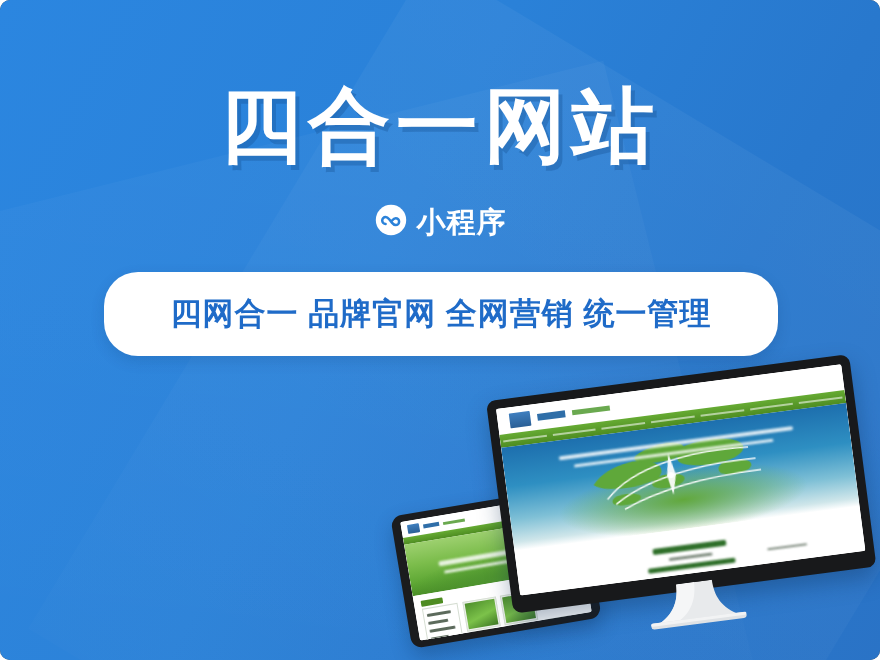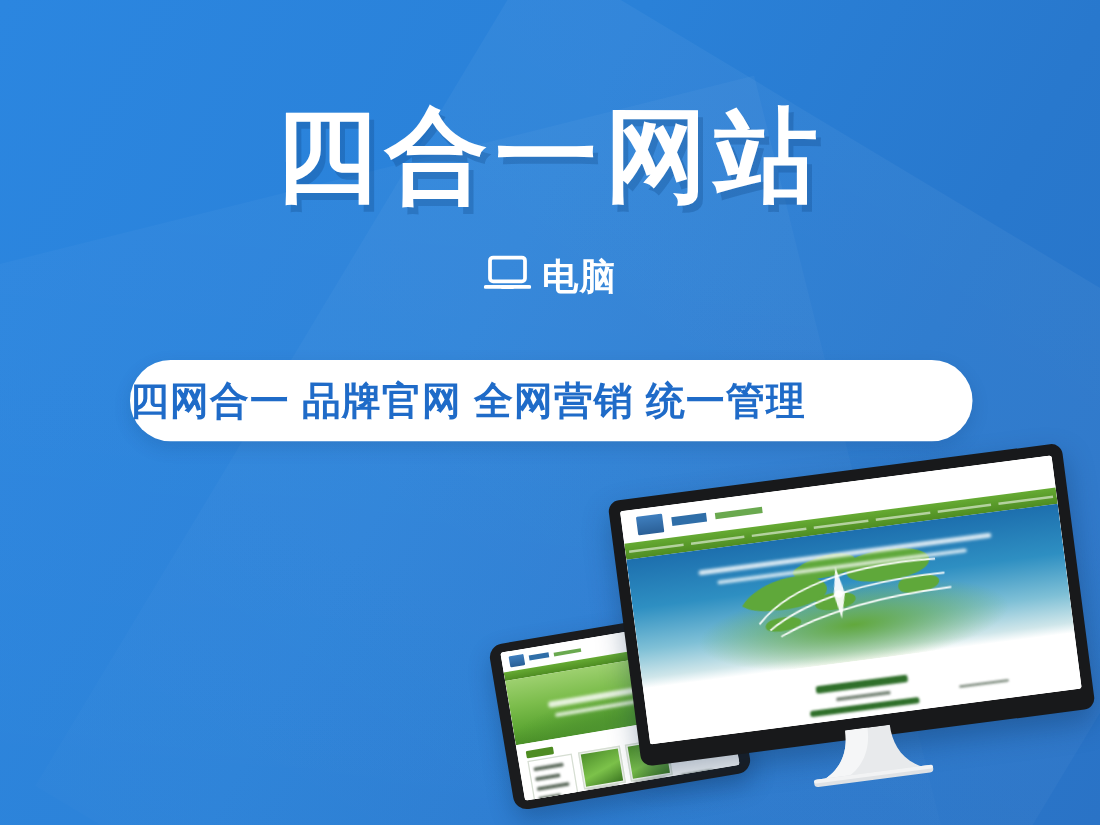--- a/index.html
+++ b/index.html
@@ -7,20 +7,21 @@
     padding: 0;
     background: #ffffff;
   }
   #stage {
     position: relative;
     width: 880px;
     height: 660px;
     overflow: hidden;
     font-family: "Liberation Sans", "DejaVu Sans", sans-serif;
     background: #404040;
+    border-radius: 10px;
   }
 
   
   .bg-base {
     position: absolute;
     inset: 0;
     background: linear-gradient(118deg, #2b86e0 0%, #2a81d8 42%, #2878cd 72%, #2a73c6 100%);
   }
   .bg-wedge {
     position: absolute;
@@ -87,28 +88,29 @@
   }
   .ficon {
     display: block;
     flex: none;
   }
 
   
   .pill {
     position: absolute;
     left: 104px;
-    top: 288px;
+    top: 272px;
     width: 674px;
-    height: 65px;
+    height: 84px;
     background: #ffffff;
     border-radius: 34px;
     box-shadow: 0 5px 14px rgba(10,52,100,0.16);
     display: flex;
     align-items: center;
+    justify-content: center;
   }
   .pill-text {
     font-size: 31px;
     font-weight: bold;
     color: #1f6bc8;
     letter-spacing: 1px;
     white-space: nowrap;
   }
 
   
@@ -256,33 +258,32 @@
 <div id="stage">
 
   <div class="bg-base"></div>
   <div class="bg-wedge"></div>
   <div class="bg-wedge2"></div>
 
   <div class="title">四合一网站</div>
 
   <div class="features">
 
+
+
+
     <div class="feature">
       <span class="ficon">
-        <svg width="38" height="32" viewBox="0 0 38 32">
-          <rect x="5" y="3" width="28" height="19" rx="2.5" fill="none" stroke="#ffffff" stroke-width="3"></rect>
-          <path d="M1.5 26.5 H36.5" stroke="#ffffff" stroke-width="3" stroke-linecap="round"></path>
-          <path d="M15 26.5 H23" stroke="#ffffff" stroke-width="3.2" stroke-linecap="round"></path>
+        <svg width="34" height="34" viewBox="0 0 34 34">
+          <circle cx="17" cy="17" r="15.2" fill="#ffffff"></circle>
+          <path d="M11.6 20.9c-1.9 0-3.4-1.55-3.4-3.45s1.5-3.45 3.4-3.45c1.55 0 2.55.95 3.6 2.25l2.9 3.6c1.05 1.3 2.05 2.25 3.6 2.25 1.9 0 3.4-1.55 3.4-3.45s-1.5-3.45-3.4-3.45c-1.55 0-2.55.95-3.6 2.25" fill="none" stroke="#2b82d9" stroke-width="2.5" stroke-linecap="round" stroke-linejoin="round"></path>
         </svg>
       </span>
-      <span class="feature-label">电脑</span>
+      <span class="feature-label">小程序</span>
     </div>
-
-
-
 
   </div>
 
   <div class="pill">
     <span class="pill-text">四网合一  品牌官网 全网营销 统一管理</span>
   </div>
 
   <div class="devices">
 
     <div class="tablet">

